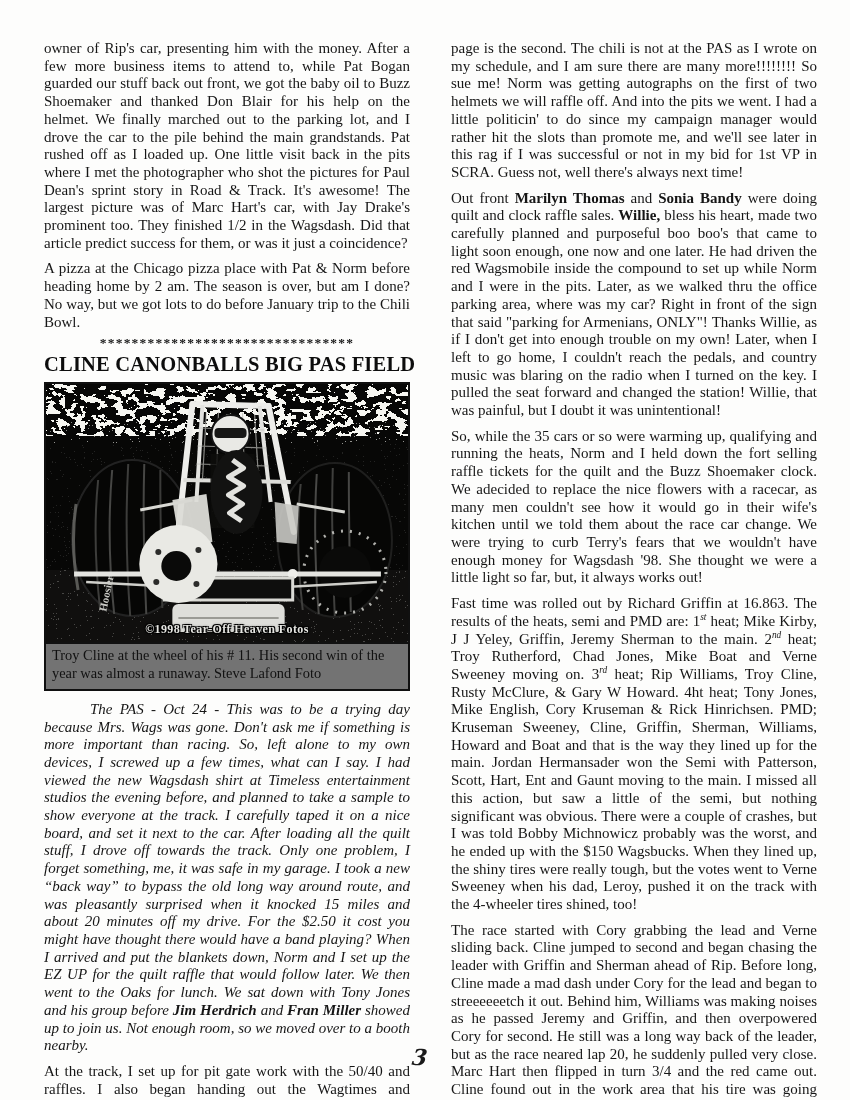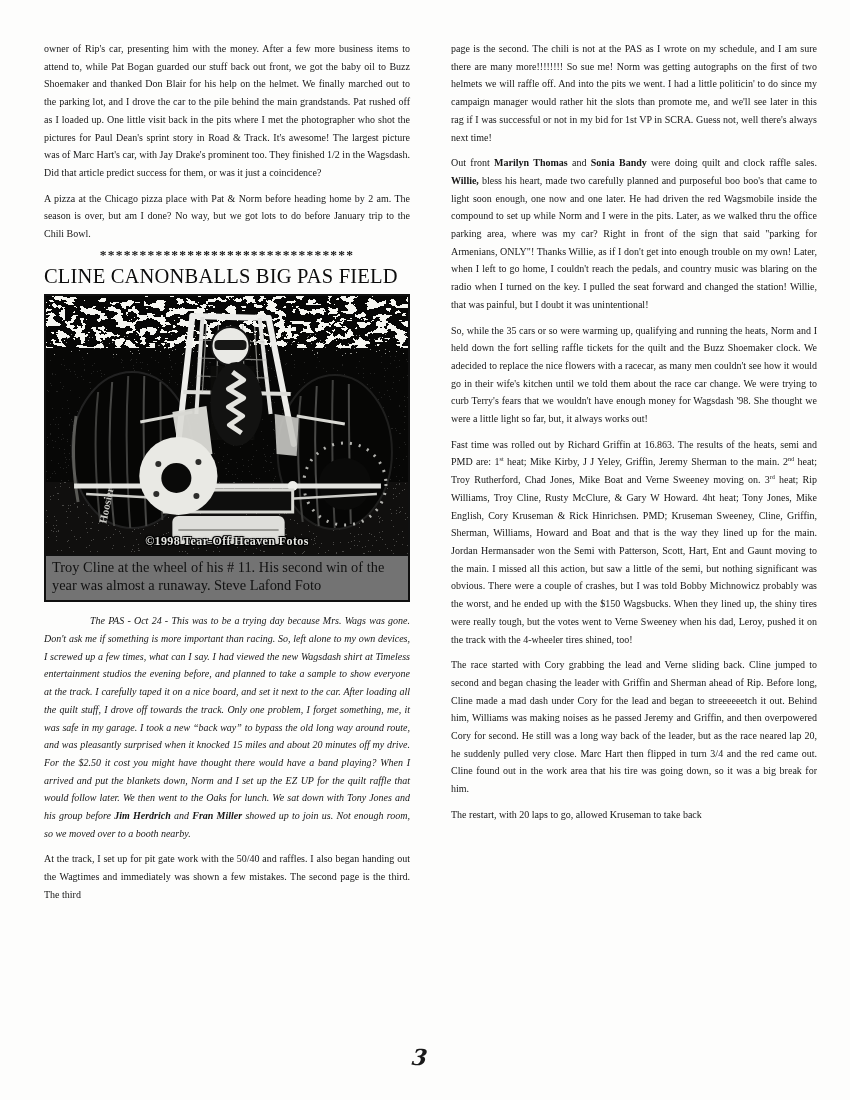--- a/index.html
+++ b/index.html
@@ -6,45 +6,45 @@
   body {
     width:850px; height:1100px; position:relative; overflow:hidden;
     background:#fdfdfc; color:#161616;
     font-family:"Liberation Serif", serif;
   }
   .page { position:absolute; inset:0; }
   .col { position:absolute; top:40px; width:366px; }
   .col-left  { left:44px; }
   .col-right { left:451px; }
   p.body-text {
-    margin:0 0 8px 0; font-size:10px; line-height:17.7px;
+    margin:0 0 8px 0; font-size:15px; line-height:17.7px;
     text-align:justify; text-justify:inter-word;
   }
   p.indent { text-indent:46px;font-style:italic; }
   .stars {
     text-align:center; font-weight:bold; font-size:13.5px;
     letter-spacing:1.2px; margin:-4px 0 2px 0; white-space:nowrap; overflow:hidden;
   }
   h1.headline {
-    font-size:20.5px; font-weight:normal; margin:2px 16px 6px 0;
+    font-size:20.5px; font-weight:bold; margin:2px 16px 6px 0;
     letter-spacing:0.2px; white-space:nowrap; color:#0d0d0d;
   }
   figure.photo-frame { margin:0 0 10px 0; border:2.5px solid #101010; }
   .photo { position:relative; height:258px; background:#070707; overflow:hidden; }
   .photo svg { display:block; width:100%; height:100%; }
   .watermark {
     position:absolute; left:0; right:0; bottom:5px; text-align:center;
     color:#e6e6e2; font-weight:bold; font-size:12px; letter-spacing:0.4px;
     text-shadow: 1px 1px 0 #000, -1px -1px 0 #000, 1px -1px 0 #000, -1px 1px 0 #000, 0 0 3px #000;
   }
   figcaption.caption {
     border-top:2.5px solid #101010; background:#737373;
     font-size:14.4px; line-height:17.8px; padding:3px 6px 6px 6px; color:#111;
   }
-  sup { font-size:0.62em; line-height:0; vertical-align:super; }
+  sup { font-size:0.62em; line-height:0; vertical-align:super;font-style:italic; }
   .page-number {
     position:absolute; left:412px; top:1044px;
     font-family:"DejaVu Serif", serif; font-style:italic; font-weight:bold;
     font-size:22px; color:#1a1a1a; transform:skewX(-6deg);
   }
 </style>
 </head>
 <body>
 
 <div class="page">

